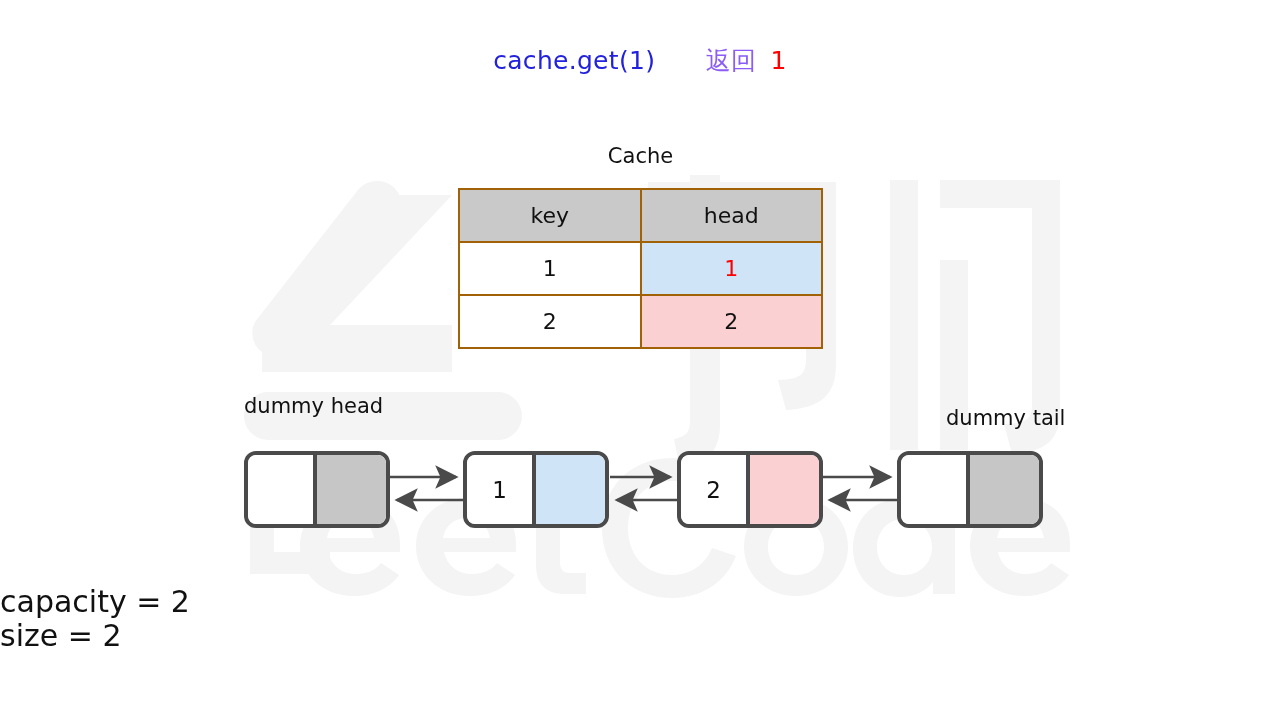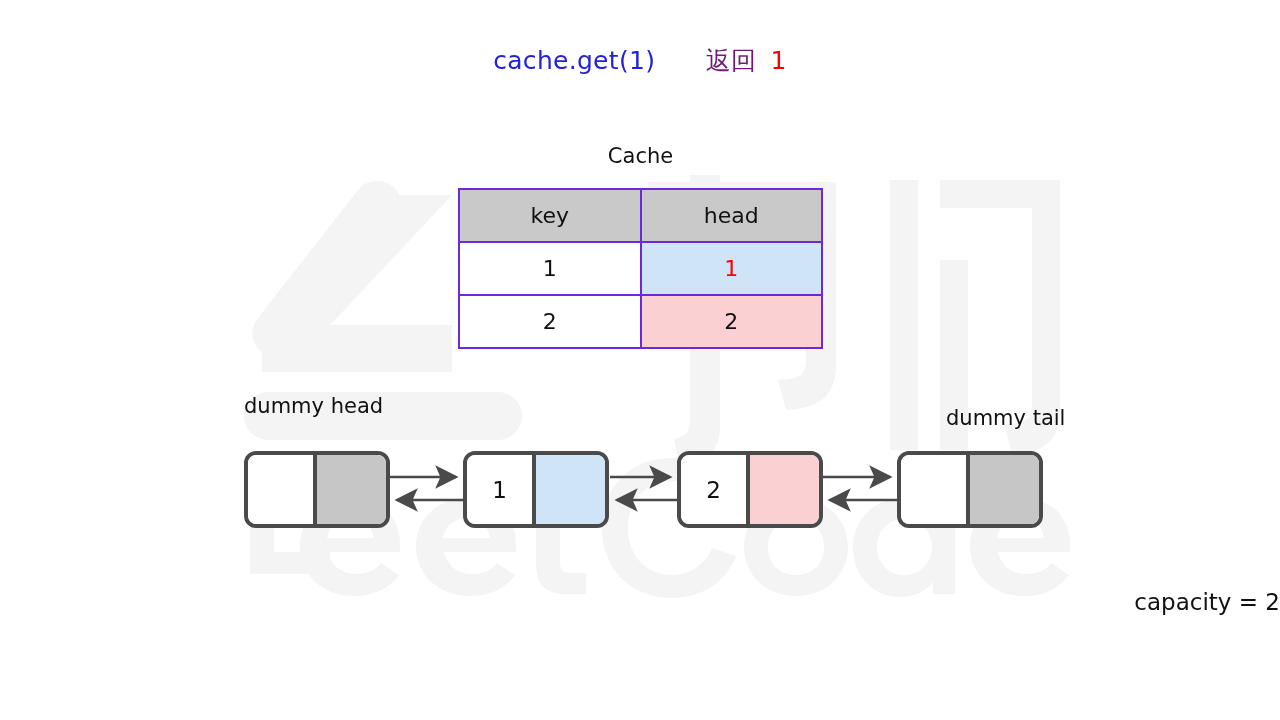--- a/index.html
+++ b/index.html
@@ -32,21 +32,21 @@
     top: 44px;
     width: 1280px;
     text-align: center;
     font-size: 25px;
     letter-spacing: 0.3px;
     z-index: 3;
     white-space: nowrap;
   }
   #title-line .call { color: #2222dd; }
   #title-line .gap  { display: inline-block; width: 34px; }
-  #title-line .ret  { color: #701a75; text-align: center; }
+  #title-line .ret  { color: #8b5cf6; text-align: center; }
   #title-line .val  { color: #ff0000; padding-left: 6px; }
 
   
   #cache-heading {
     position: absolute;
     left: 458px;
     top: 144px;
     width: 365px;
     text-align: center;
     font-size: 21px;
@@ -57,21 +57,21 @@
   #cache-table {
     position: absolute;
     left: 458px;
     top: 188px;
     width: 365px;
     border-collapse: collapse;
     z-index: 3;
     background: transparent;
   }
   #cache-table td, #cache-table th {
-    border: 2px solid #6d28d9;
+    border: 2px solid #a16207;
     height: 51px;
     text-align: center;
     vertical-align: middle;
     font-size: 22px;
     font-weight: normal;
     padding: 0;
     width: 50%;
   }
   #cache-table th { background: #c9c9c9; }
   #cache-table td { background: #ffffff; }
@@ -129,22 +129,22 @@
   .half.bg-blue { background: #cfe4f7; }
   .half.bg-pink { background: #fbd0d2; }
   .half.bg-white { background: #ffffff; }
 
   
   #footer {
     position: absolute;
     left: 0;
     top: 585px;
     width: 1280px;
-    text-align: right;
-    font-size: 23px;
+    text-align: left;
+    font-size: 30px;
     line-height: 34px;
     z-index: 3;
   }
   #footer div { white-space: nowrap; }
 </style>
 </head>
 <body>
 
 <svg id="watermark" viewBox="0 0 1280 720" xmlns="http://www.w3.org/2000/svg" aria-hidden="true">
   <g fill="#f4f4f4">
@@ -242,13 +242,14 @@
   <div class="half right bg-pink"></div>
 </div>
 
 <div class="node" style="left:897px;">
   <div class="half left bg-white"></div>
   <div class="half right bg-gray"></div>
 </div>
 
 <div id="footer">
   <div>capacity = 2</div>
+  <div>size = 2</div>
 </div>
 
 </body></html>

